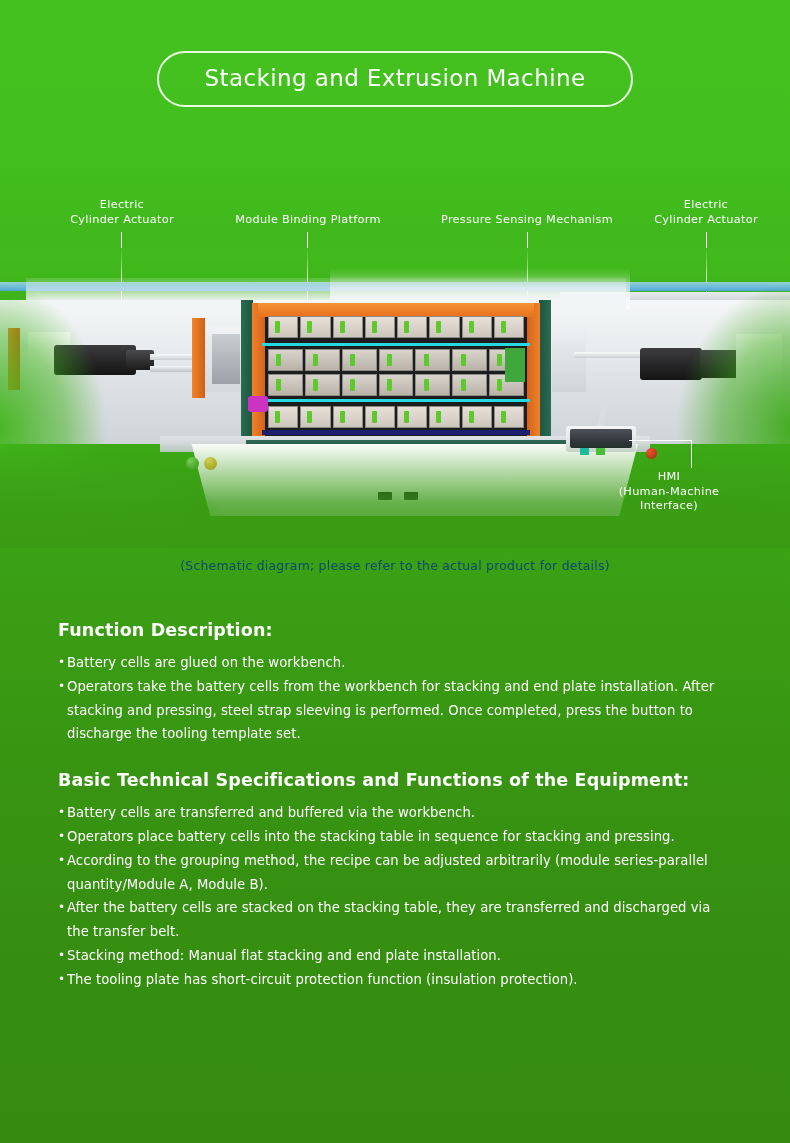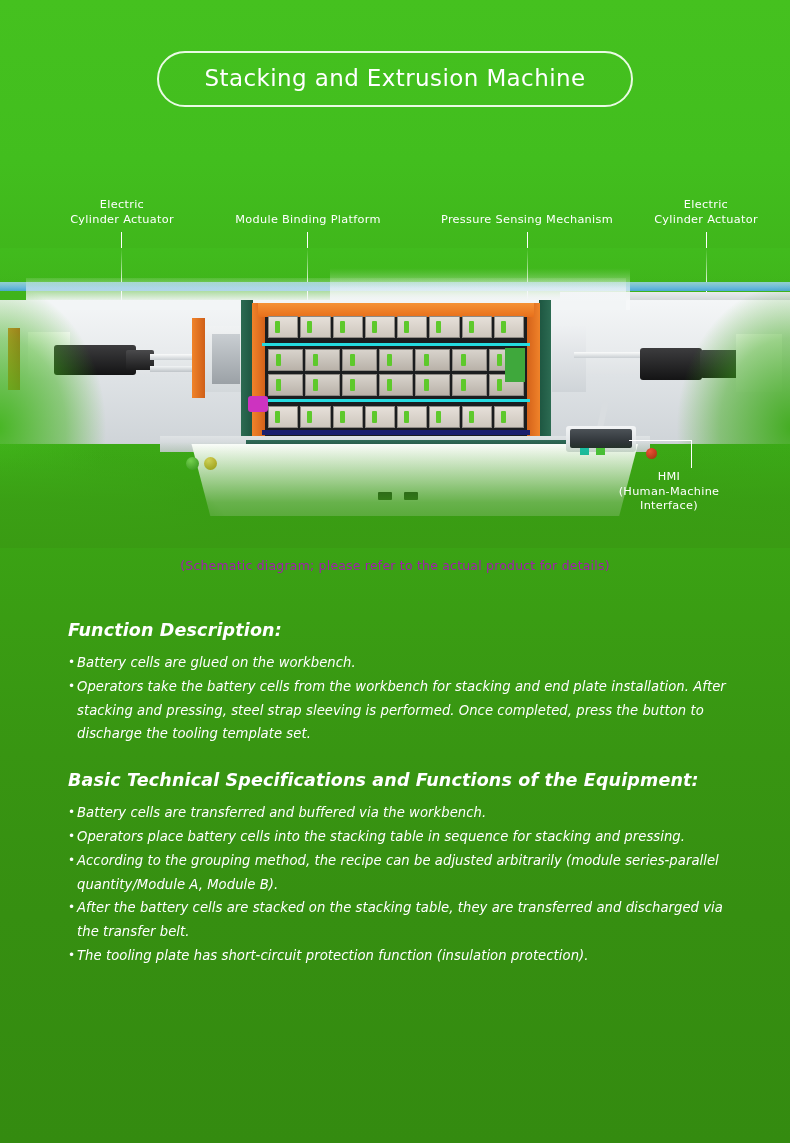--- a/index.html
+++ b/index.html
@@ -173,25 +173,25 @@
     background:radial-gradient(ellipse 160px 200px at 100% 60%, rgba(60,170,24,.95) 0%, rgba(60,170,24,.5) 45%, rgba(60,170,24,0) 72%); }
   .vig-b { position:absolute; left:0; bottom:-4px; width:790px; height:110px;
     background:linear-gradient(180deg, rgba(58,160,20,0) 0%, rgba(57,155,19,.75) 55%, #3a9b13 100%); }
   .vig-t { position:absolute; left:0; top:0; width:790px; height:40px;
     background:linear-gradient(180deg, #41bb1d 0%, rgba(65,187,29,.35) 65%, rgba(65,187,29,0) 100%); }
   .vig-bl { position:absolute; left:-40px; bottom:-40px; width:330px; height:170px;
     background:radial-gradient(ellipse 220px 110px at 30% 70%, #3fae1a 0%, rgba(63,174,26,.7) 50%, rgba(63,174,26,0) 78%); }
 
   .schematic-note {
     position:absolute; left:0; top:558px; width:790px; text-align:center;
-    color:#a21caf; font-size:12.4px; letter-spacing:.25px;
-  }
-
-  
-  .content { position:absolute; left:68px; top:620px; width:660px; color:#ffffff;font-style:italic; }
+    color:#0c4a6e; font-size:12.4px; letter-spacing:.25px;
+  }
+
+  
+  .content { position:absolute; left:58px; top:620px; width:660px; color:#ffffff; }
   .sec-head {
     font-size:17.5px; font-weight:bold; letter-spacing:.15px;
     margin-bottom:11px; color:#ffffff;
   }
   .sec-head.second { margin-top:24px; }
   ul.blist { list-style:none; }
   ul.blist li {
     position:relative; padding-left:9px; font-size:13.2px;
     line-height:23.8px; letter-spacing:.05px; color:#ffffff;
     margin-bottom:0px;
@@ -336,15 +336,16 @@
       <li>Battery cells are glued on the workbench.</li>
       <li>Operators take the battery cells from the workbench for stacking and end plate installation. After stacking and pressing, steel strap sleeving is performed. Once completed, press the button to discharge the tooling template set.</li>
     </ul>
 
   <div class="sec-head second">Basic Technical Specifications and Functions of the Equipment:</div>
   <ul class="blist" id="list1">
       <li>Battery cells are transferred and buffered via the workbench.</li>
       <li>Operators place battery cells into the stacking table in sequence for stacking and pressing.</li>
       <li>According to the grouping method, the recipe can be adjusted arbitrarily (module series-parallel quantity/Module A, Module B).</li>
       <li>After the battery cells are stacked on the stacking table, they are transferred and discharged via the transfer belt.</li>
+      <li>Stacking method: Manual flat stacking and end plate installation.</li>
       <li>The tooling plate has short-circuit protection function (insulation protection).</li>
     </ul>
 </div>
 
 </body></html>

